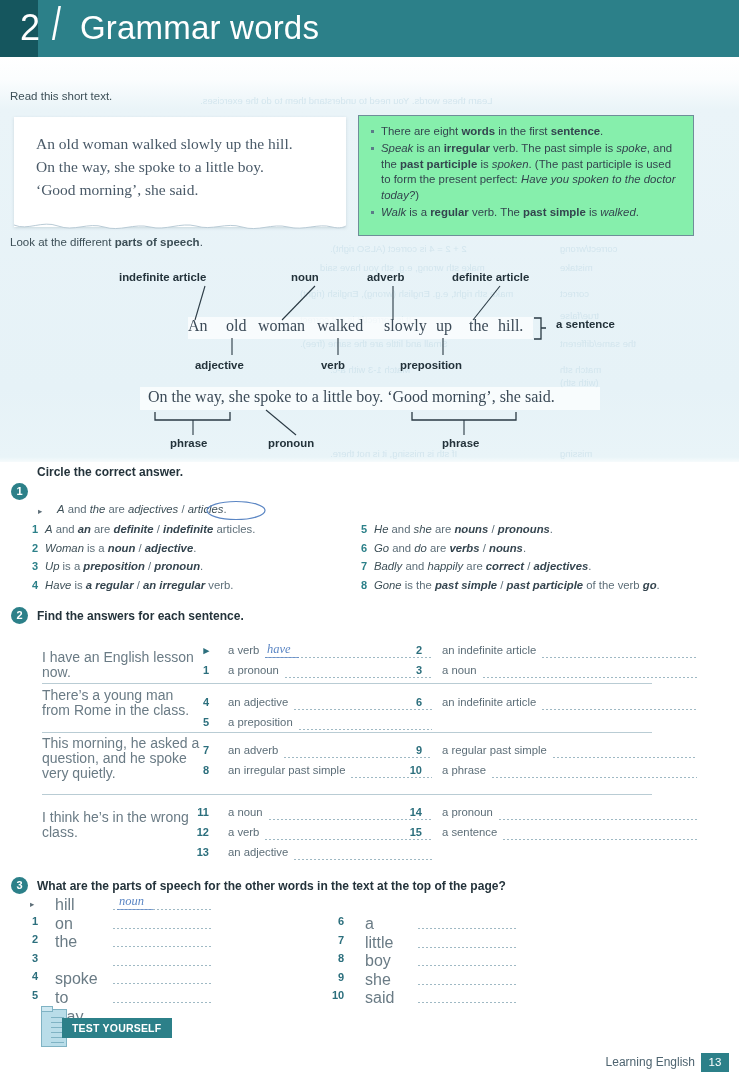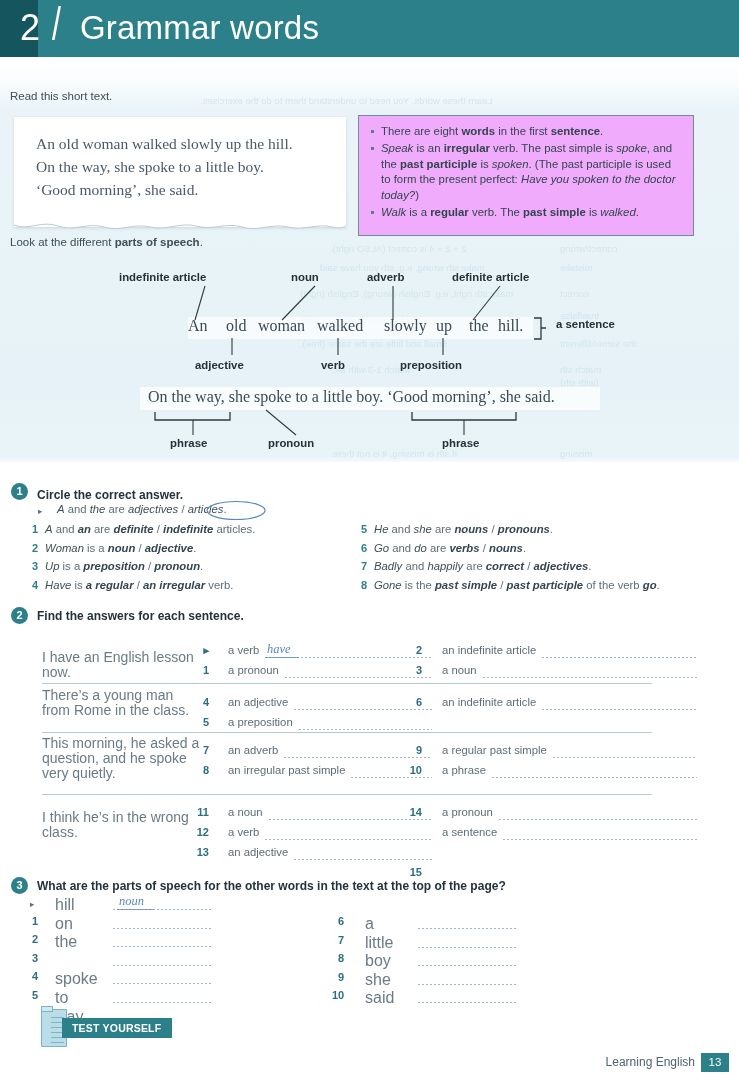--- a/index.html
+++ b/index.html
@@ -38,21 +38,21 @@
   .textbox{position:absolute;left:14px;top:117px;width:332px;height:110px;
     background:#ffffff;
     box-shadow:0 1px 3px rgba(60,90,105,.18);}
   .textbox-wave{position:absolute;left:14px;top:222px;width:332px;height:14px;}
   .textbox p{margin:0;font-family:"Liberation Serif", serif;font-size:15.5px;
     color:#4a5a68;line-height:23px;}
   .textbox-inner{padding:15px 0 0 22px;}
 
   
   .infobox{position:absolute;left:358px;top:115px;width:336px;height:121px;
-    background:#f0abfc;border:1px solid #6f8e99;box-sizing:border-box;
+    background:#86efac;border:1px solid #6f8e99;box-sizing:border-box;
     padding:8px 10px 0 9px;}
   .infobox ul{margin:0;padding:0;list-style:none;}
   .infobox li{position:relative;padding-left:13px;font-size:11.4px;
     line-height:15.4px;color:#33454e;margin-bottom:2px;}
   .infobox li:before{content:"";position:absolute;left:3px;top:6px;
     width:3px;height:3px;background:#5b7c88;}
   .infobox b{font-weight:700;}
   .infobox i{font-style:italic;}
 
   
@@ -225,21 +225,21 @@
   <div class="dg-label" style="left:321px;top:359px;">verb</div>
   <div class="dg-label" style="left:400px;top:359px;">preposition</div>
 
   <div class="dg-word" style="left:148px;top:388px;">On the way, she spoke to a little boy. ‘Good morning’, she said.</div>
 
   <div class="dg-label" style="left:170px;top:437px;">phrase</div>
   <div class="dg-label" style="left:268px;top:437px;">pronoun</div>
   <div class="dg-label" style="left:442px;top:437px;">phrase</div>
 
   <div class="ex-num" style="left:11px;top:483px;">1</div>
-  <div class="ex-title" style="left:37px;top:488px;">Circle the correct answer.</div>
+  <div class="ex-title" style="left:37px;top:465px;">Circle the correct answer.</div>
 
   <div class="arrow" style="left:38px;top:506px;">▸</div>
   <div class="q" style="left:57px;top:503px;" id="ex1-example"><i>A</i><span> and </span><i>the</i><span> are </span><i>adjectives</i><span> / </span><i>articles</i><span>.</span></div>
   <svg style="position:absolute;left:205px;top:500px;width:62px;height:21px;" viewBox="0 0 62 21">
     <ellipse cx="31" cy="10.5" rx="29" ry="9" fill="none" stroke="#5b86c4" stroke-width="1.2"></ellipse>
   </svg>
 
   <div id="ex1-left">
       <div class="qn" style="left: 26px; top: 523px;">1</div>
       <div class="q" style="left: 45px; top: 523px;"><i>A</i><span> and </span><b>an</b><span> are </span><b>definite</b><span> / </span><b>indefinite</b><span> articles.</span></div>
@@ -323,21 +323,21 @@
       <div class="dots" style="left: 227px; top: 183px; width: 163px;"></div>
       <div class="inum" style="left: 153px; top: 190px;">12</div>
       <div class="item" style="left: 186px; top: 190px;">a verb</div>
       <div class="dots" style="left: 223px; top: 203px; width: 167px;"></div>
       <div class="inum" style="left: 153px; top: 210px;">13</div>
       <div class="item" style="left: 186px; top: 210px;">an adjective</div>
       <div class="dots" style="left: 252px; top: 223px; width: 138px;"></div>
       <div class="inum" style="left: 366px; top: 170px;">14</div>
       <div class="item" style="left: 400px; top: 170px;">a pronoun</div>
       <div class="dots" style="left: 457px; top: 183px; width: 198px;"></div>
-      <div class="inum" style="left: 366px; top: 190px; margin-top: 40px;">15</div>
+      <div class="inum" style="left: 366px; top: 190px;">15</div>
       <div class="item" style="left: 400px; top: 190px;">a sentence</div>
       <div class="dots" style="left: 461px; top: 203px; width: 194px;"></div>
     </div>
 
   <div class="ex-num" style="left:11px;top:877px;">3</div>
   <div class="ex-title" style="left:37px;top:879px;">What are the parts of speech for the other words in the text at the top of the page?</div>
   <div id="ex3">
       <div class="arrow" style="left: 30px; top: 899px;">▸</div>
       <div class="e3w" style="left: 55px; top: 896px;">hill</div>
       <div class="dots" style="left: 113px; top: 909px; width: 100px;"></div>

